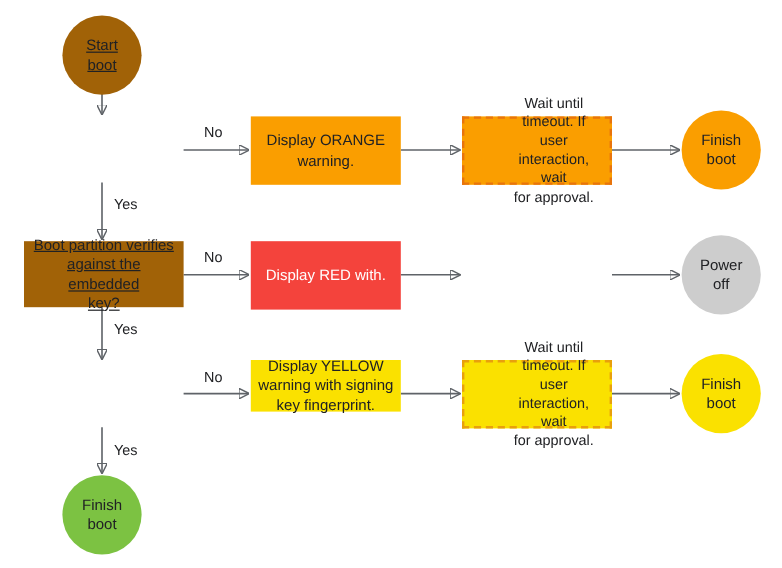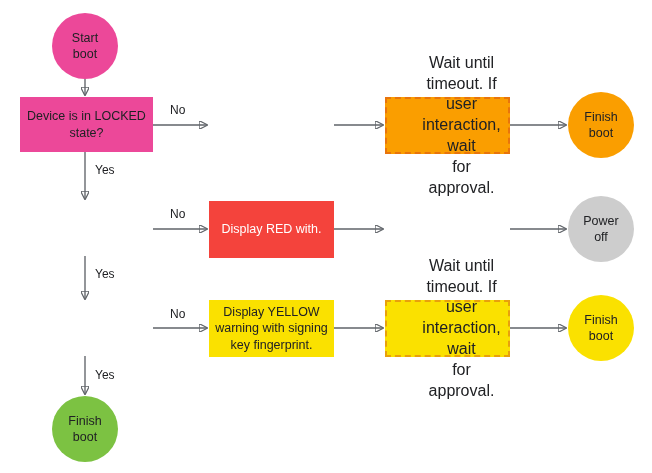--- a/index.html
+++ b/index.html
@@ -11,34 +11,34 @@
   #canvas{position:relative;width:652px;height:473px;overflow:hidden;background:#fff;}
 
   .node{position:absolute;box-sizing:border-box;display:flex;align-items:center;justify-content:center;text-align:center;}
   .node .lbl{display:block;line-height:1.30;white-space:pre-line;padding:0 5px;}
 
   
   .circle{border-radius:50%;}
   .rect{border-radius:0;}
 
   
-  .fill-grey   {background:#ec4899;color:#202124;}
+  .fill-grey   {background:#a16207;color:#202124;text-decoration:underline;}
   .fill-grey2  {background:#CDCDCD;color:#202124;}
   .fill-orange {background:#FA9E00;color:#202124;}
   .fill-red    {background:#F4433C;color:#ffffff;}
   .fill-yellow {background:#FAE100;color:#202124;}
   .fill-green  {background:#7CC242;color:#202124;}
 
   
   .dash-orange{border:2px dashed #E8740C;}
   .dash-red   {border:2px dashed #C62A22;}
   .dash-yellow{border:2px dashed #E8A00C;}
 
   .t13{font-size:12.5px;}
-  .t12{font-size:16px;padding-left:28px;}
+  .t12{font-size:12px;padding-left:28px;}
 
   
   .edge-label{position:absolute;font-size:12px;color:#202124;white-space:nowrap;}
 
   svg.edges{position:absolute;left:0;top:0;width:652px;height:473px;pointer-events:none;}
   svg.edges path, svg.edges line{stroke:#5F6368;stroke-width:1.35px;fill:none;}
 </style>
 </head>
 <body>
 
@@ -76,50 +76,55 @@
     <line x1="510" y1="328" x2="566" y2="328" marker-end="url(#arrow)"></line>
 
     <line x1="85" y1="356" x2="85" y2="394" marker-end="url(#arrow)"></line>
   </svg>
 
   <div class="node circle fill-grey t13" style="left:52px;top:13px;width:66px;height:66px;">
     <span class="lbl">Start
 boot</span>
   </div>
 
-  <div class="node rect fill-grey t13" style="left:20px;top:97px;width:133px;height:55px;">
-    <span class="lbl">Device is in LOCKED
-state?</span>
+
+  <div class="node rect fill-orange t13" style="left:209px;top:97px;width:125px;height:57px;">
+    <span class="lbl">Display ORANGE
+warning.</span>
   </div>
-
 
   <div class="node rect fill-orange dash-orange t12" style="left:385px;top:97px;width:125px;height:57px;">
     <span class="lbl">Wait until timeout. If
 user interaction, wait
 for approval.</span>
   </div>
 
   <div class="node circle fill-orange t13" style="left:568px;top:92px;width:66px;height:66px;">
     <span class="lbl">Finish
 boot</span>
   </div>
 
+  <div class="node rect fill-grey t13" style="left:20px;top:201px;width:133px;height:55px;">
+    <span class="lbl">Boot partition verifies
+against the embedded
+key?</span>
+  </div>
 
   <div class="node rect fill-red t13" style="left:209px;top:201px;width:125px;height:57px;">
     <span class="lbl">Display RED with.</span>
   </div>
 
 
   <div class="node circle fill-grey2 t13" style="left:568px;top:196px;width:66px;height:66px;text-align:center;">
     <span class="lbl">Power
 off</span>
   </div>
 
 
-  <div class="node rect fill-yellow t13" style="left:209px;top:300px;width:125px;height:57px;">
+  <div class="node rect fill-yellow t13" style="left:209px;top:300px;width:125px;height:43px;">
     <span class="lbl">Display YELLOW
 warning with signing
 key fingerprint.</span>
   </div>
 
   <div class="node rect fill-yellow dash-yellow t12" style="left:385px;top:300px;width:125px;height:57px;">
     <span class="lbl">Wait until timeout. If
 user interaction, wait
 for approval.</span>
   </div>

